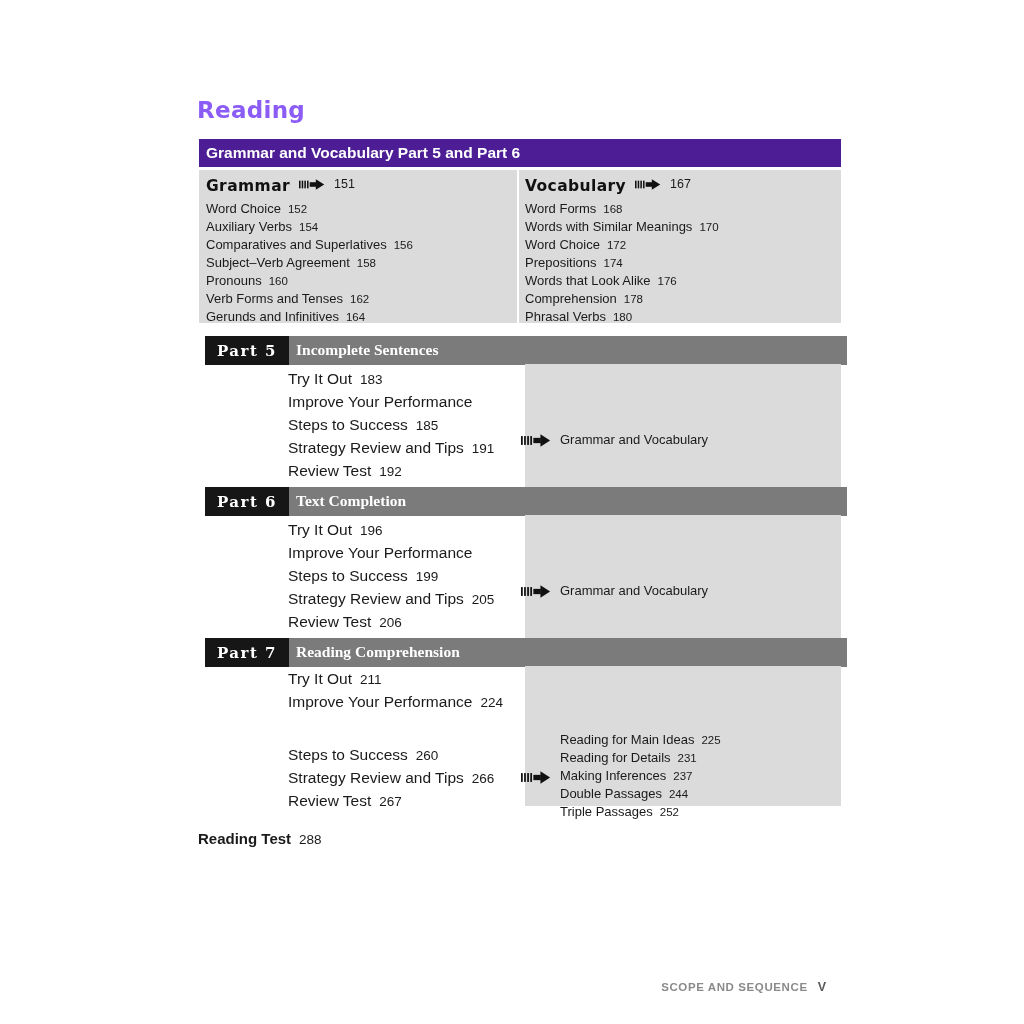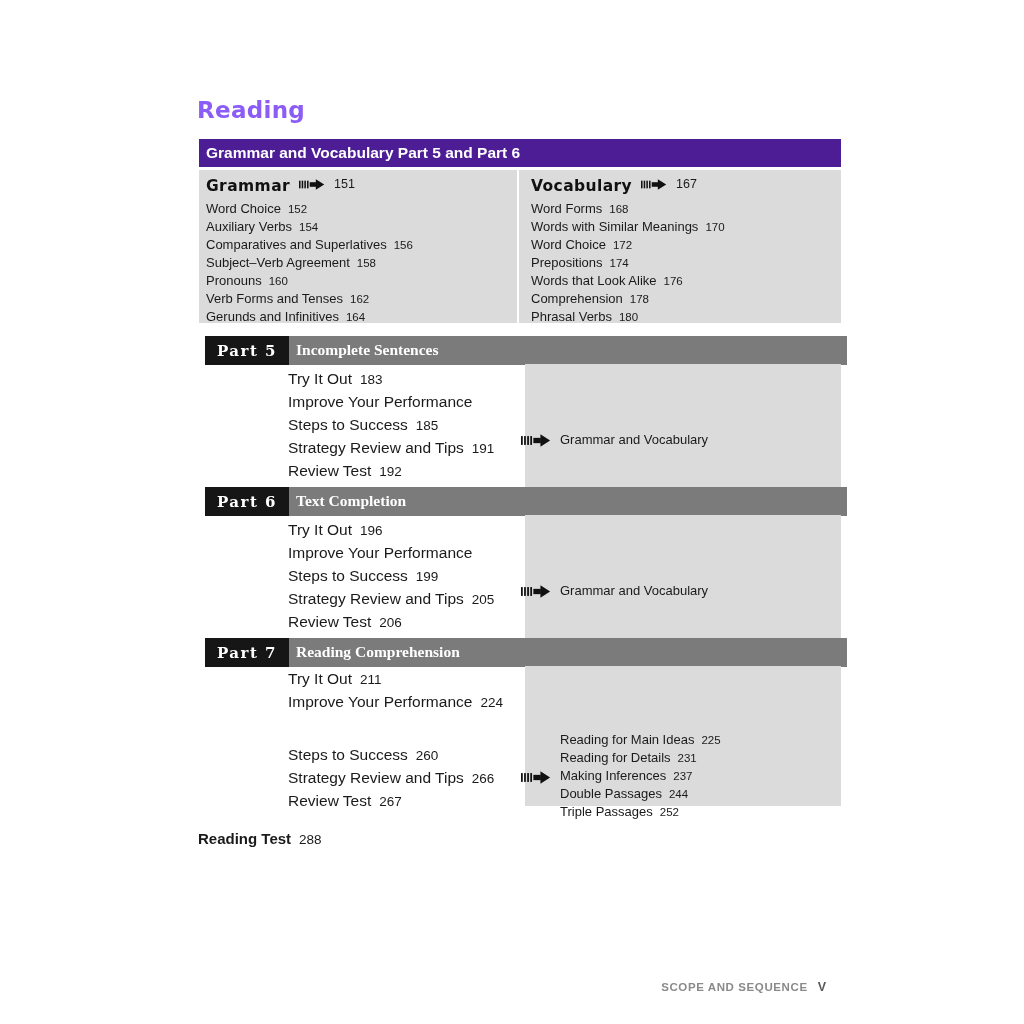--- a/index.html
+++ b/index.html
@@ -24,21 +24,21 @@
     padding-left:7px; box-sizing:border-box;
   }
 
   
   #gv-panel {
     left:199px; top:170px; width:642px; height:153px;
     background:#dbdbdb; display:flex;
   }
   .gv-col { box-sizing:border-box; padding:7px 0 0 7px; }
   .gv-col.left  { width:318px; }
-  .gv-col.right { width:322px; padding-left:12px;border-radius:8px; }
+  .gv-col.right { width:322px; padding-left:6px;border-radius:8px; }
   .gv-divider { width:2px; background:#ffffff; }
   .gv-heading { display:flex; align-items:flex-start; height:21px; margin-bottom:2px; }
   .gv-heading .name {
     font-family:"DejaVu Sans", sans-serif; font-weight:bold;
     font-size:15.5px; letter-spacing:0.4px; color:#111;
   }
   .gv-heading svg { margin:1px 9px 0 9px; }
   .gv-heading .pg { font-size:12.5px; }
   .gv-item { font-size:13px; line-height:17px; white-space:nowrap; }
   .gv-item .pg { font-size:11.5px; margin-left:7px; }

